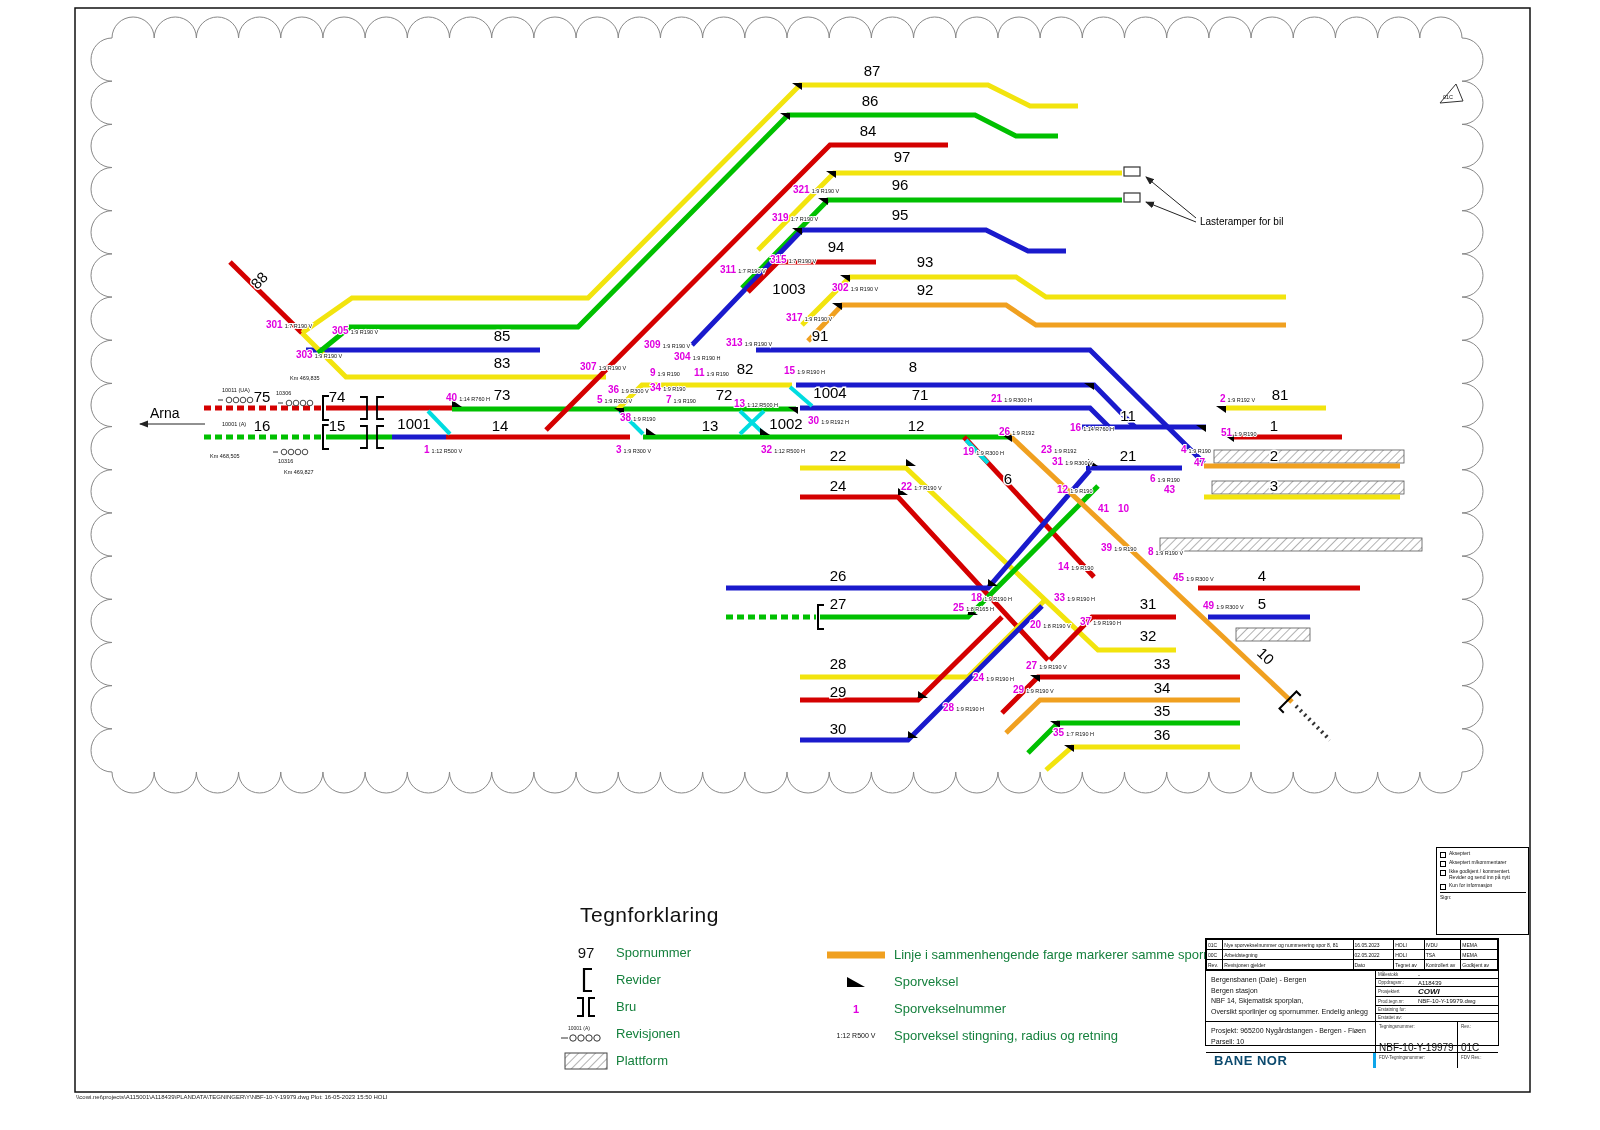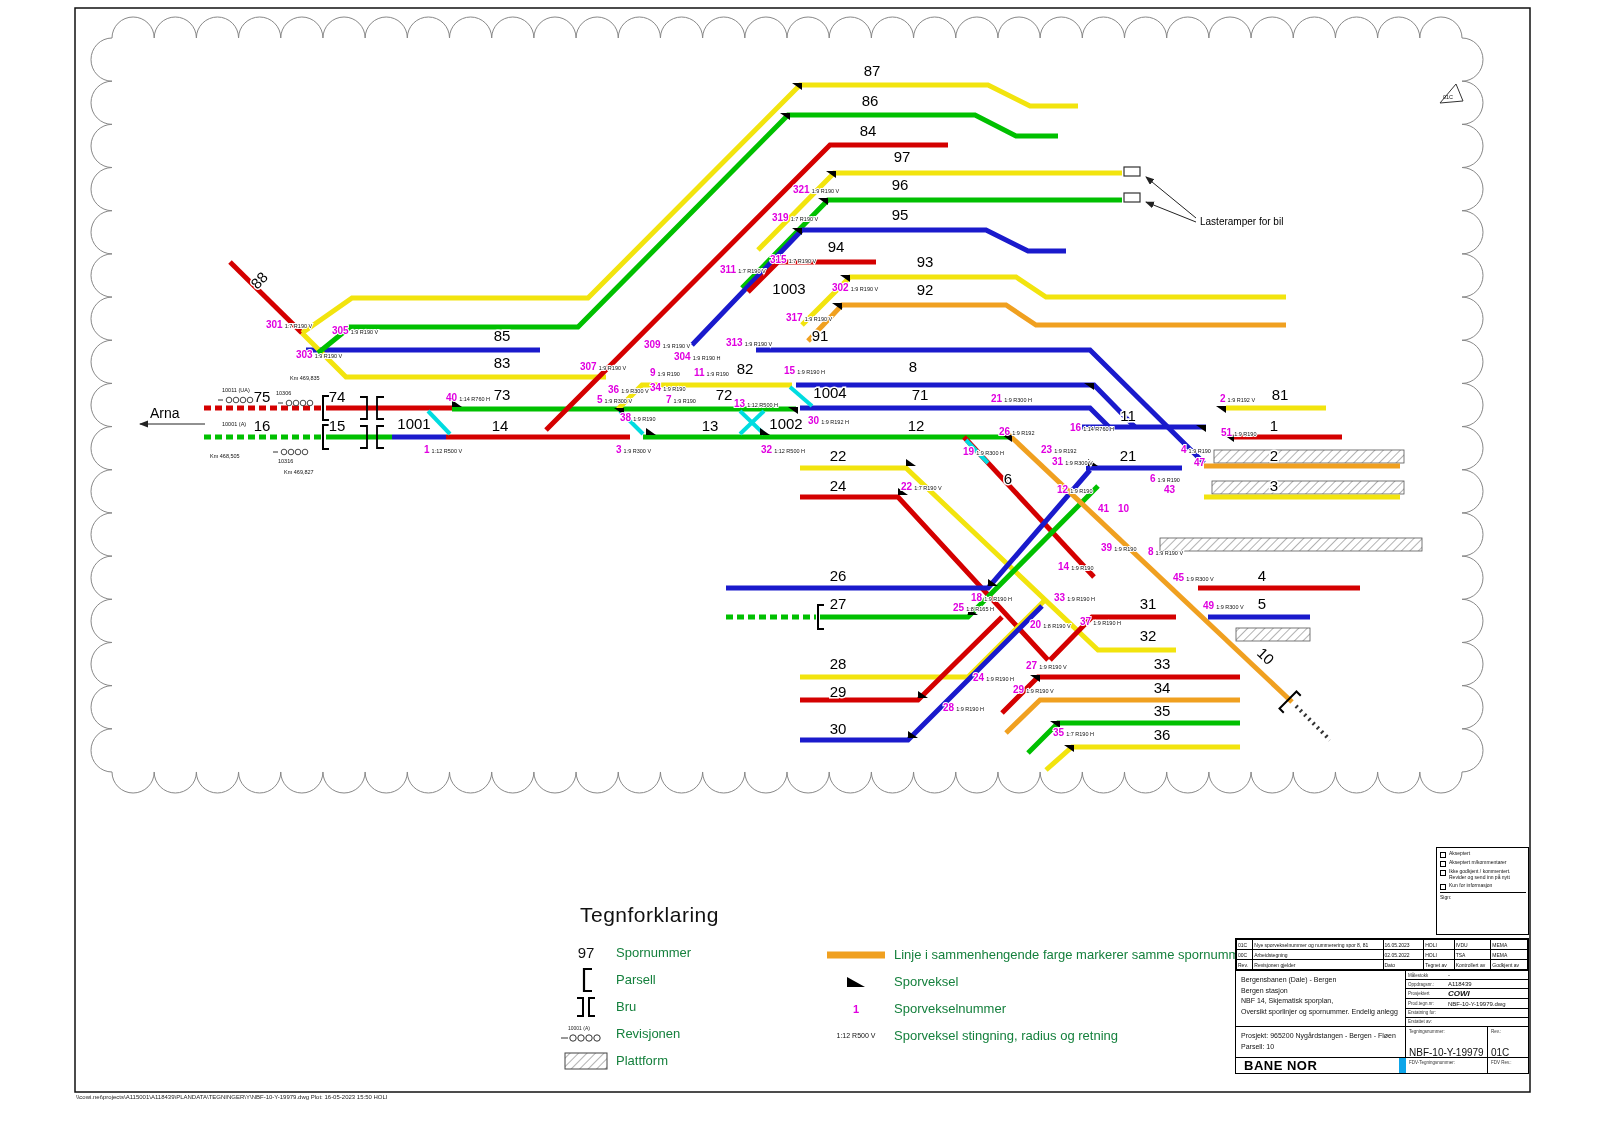--- a/index.html
+++ b/index.html
@@ -19,39 +19,39 @@
   .sym-num{font-size:15px;color:#111}
   .sym-swnum{color:#e000e0;font-size:11px;font-weight:bold}
   .sym-spec{font-size:7px;color:#111}
   
   .approval{position:absolute;left:1436px;top:847px;width:93px;height:88px;border:1px solid #000;background:#fff;padding:3px 2px 0 3px}
   .ap-row{display:flex;align-items:flex-start;margin-bottom:2px}
   .ap-box{width:6px;height:6px;border:1px solid #000;margin-right:3px;flex:none;margin-top:1px}
   .ap-lab{font-size:5px;line-height:1.15;color:#111}
   .ap-sign{border-top:1px solid #000;margin-top:2px;padding-top:1px;font-size:5px;height:16px;color:#111}
   
-  .titleblock{position:absolute;left:1235px;top:938px;width:294px;height:136px;border:1.5px solid #000;background:#fff;display:flex;flex-direction:column}
+  .titleblock{position:absolute;left:1205px;top:938px;width:294px;height:108px;border:1.5px solid #000;background:#fff;display:flex;flex-direction:column}
   table.revtable{width:100%;border-collapse:collapse;table-layout:fixed}
   .revtable td{border:1px solid #000;font-size:5px;padding:0 1px;height:10px;overflow:hidden;white-space:nowrap;color:#111}
   .tb-mid{display:flex;border-top:1px solid #000;height:60px}
   .tb-desc{width:170px;padding:4px 5px;font-size:7px;line-height:1.5;border-right:1px solid #000;color:#111}
   .tb-meta{flex:1;display:flex;flex-direction:column}
   .meta-row{display:flex;border-bottom:1px solid #000;flex:1;align-items:center}
   .meta-row:last-child{border-bottom:none}
   .mlab{font-size:4.5px;color:#333;width:42px;padding-left:2px;flex:none}
   .mval{font-size:6px;color:#111;white-space:nowrap}
   .cowi{font-weight:bold;font-style:italic;font-size:8px}
   .tb-proj{display:flex;border-top:1px solid #000;height:31px}
   .tb-proj-left{width:170px;font-size:7px;padding:3px 5px;line-height:1.6;border-right:1px solid #000;color:#111}
   .tb-dnum{width:82px;border-right:1px solid #000;padding:2px 3px}
   .tinylab{font-size:4.5px;color:#333}
   .dnum{font-size:10px;color:#111;margin-top:13px;white-space:nowrap}
   .tb-rev{flex:1;padding:2px 3px}
   .tb-bottom{display:flex;border-top:1px solid #000;flex:1;align-items:stretch}
-  .banenor{width:170px;padding-left:8px;font-size:13px;font-weight:bold;color:#000000;letter-spacing:.5px;border-right:7px solid #0ea5e9;display:flex;align-items:center}
+  .banenor{width:170px;padding-left:8px;font-size:13px;font-weight:bold;color:#0c4a6e;letter-spacing:.5px;border-right:3px solid #0ea5e9;display:flex;align-items:center}
   .fdv{width:82px;border-right:1px solid #000;padding:2px 3px}
   .fdvrev{flex:1;padding:2px 3px}
   .footer{position:absolute;left:76px;top:1094px;font-size:6px;color:#222;white-space:nowrap}
 </style>
 </head>
 <body>
 
 <div class="sheet">
 
   <svg id="schematic" width="1600" height="1130" viewBox="0 0 1600 1130">
@@ -310,21 +310,21 @@
               <span class="sym-num">97</span>
             </span>
             <span class="llab">Spornummer</span>
           </div>
           <div class="lrow">
             <span class="lsym">
               <svg width="30" height="30">
                 <path d="M21 4 L13 4 L13 26 L21 26" fill="none" stroke="#000" stroke-width="2.2"></path>
               </svg>
             </span>
-            <span class="llab">Parsell</span>
+            <span class="llab">Revider</span>
           </div>
           <div class="lrow">
             <span class="lsym">
               <svg width="36" height="28">
                 <path d="M9 5 L15 5 L15 23 L9 23 M27 5 L21 5 L21 23 L27 23" fill="none" stroke="#000" stroke-width="2"></path>
               </svg>
             </span>
             <span class="llab">Bru</span>
           </div>
           <div class="lrow">

